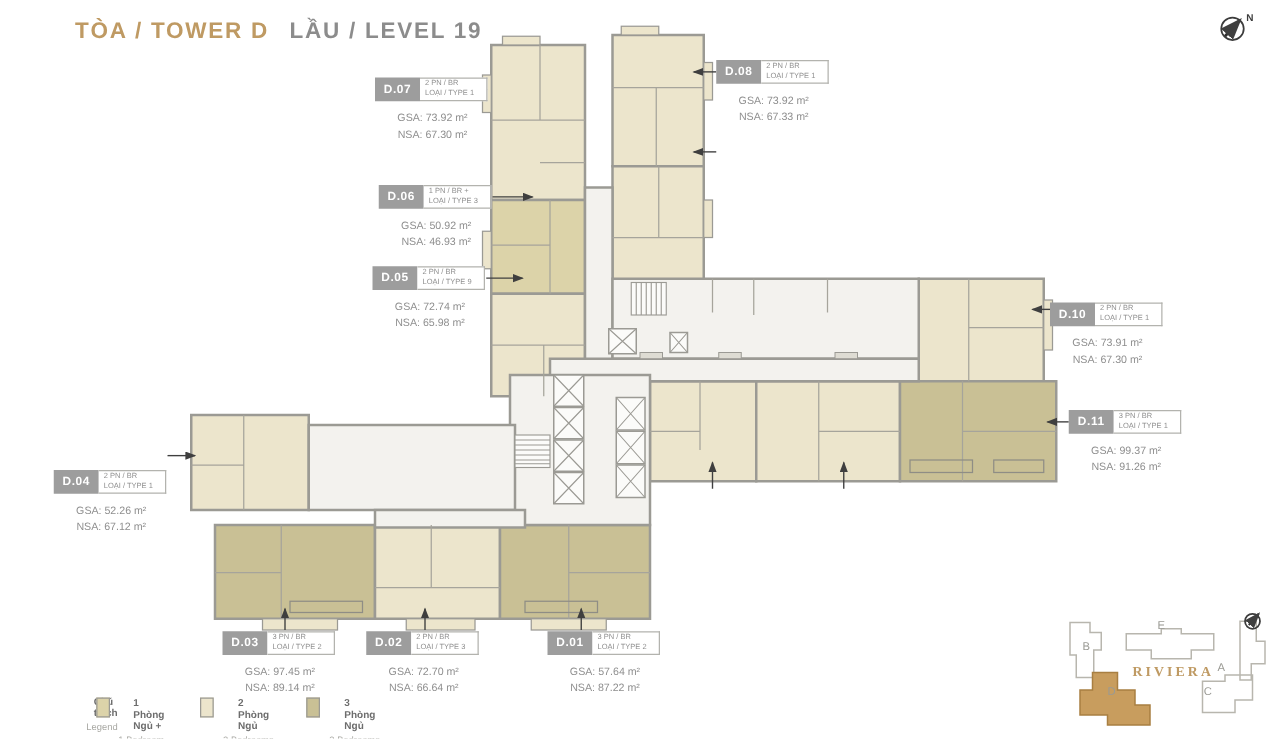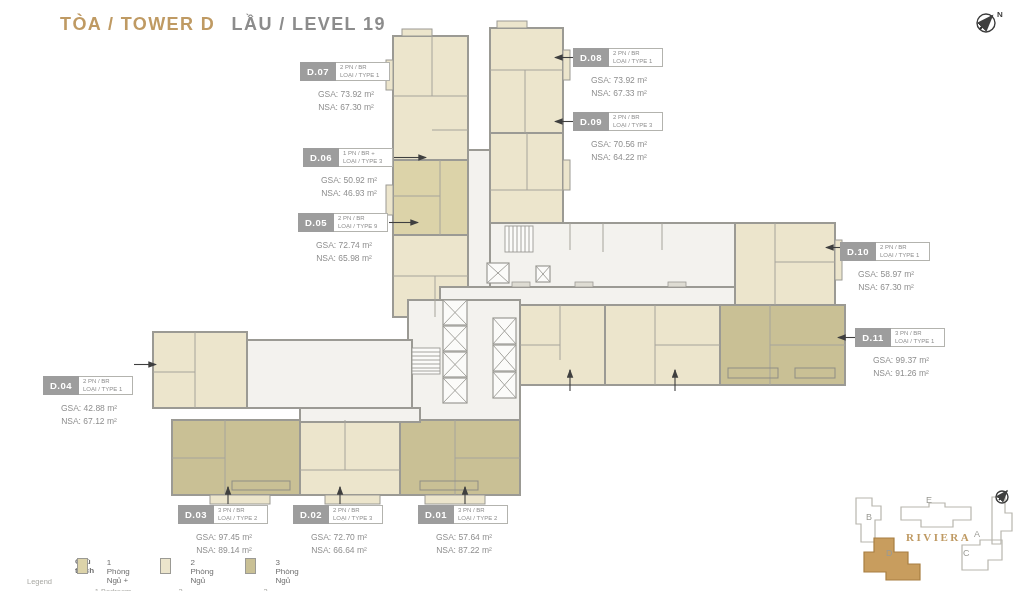--- a/index.html
+++ b/index.html
@@ -20,25 +20,25 @@
           letter-spacing:.5px;display:flex;align-items:center;justify-content:center;}
   .tag-type{width:54px;background:#ffffff;border:1px solid #b3b3ae;border-left:none;
             color:#8f8f8f;font-size:6px;line-height:1.25;display:flex;flex-direction:column;
             justify-content:center;padding-left:4px;box-sizing:border-box;white-space:nowrap;}
   .area-line{color:#8f8f8f;font-size:8.5px;text-align:center;margin-top:3px;white-space:nowrap;}
   .area-line.first{margin-top:8px;}
 
   
   .legend{position:absolute;left:0;top:0;}
   .lg-t1{font-size:8px;font-weight:700;color:#6d6d6d;margin-left:48px;}
-  .lg-t2{font-size:7.5px;color:#a8a8a3;margin-top:2px;}
+  .lg-t2{font-size:7.5px;color:#a8a8a3;margin-top:2px;text-align:right;}
   .lg-item{position:absolute;display:flex;align-items:flex-start;}
   .lg-sw{width:16px;height:16px;border:1.5px solid #9b9a94;box-sizing:border-box;margin-right:7px;}
   .sw1{background:#dcd3a9;} .sw2{background:#ece5cc;} .sw3{background:#c9c095;}
-  .lg-n1{font-size:8px;font-weight:400;color:#6d6d6d;margin-left:12px;}
+  .lg-n1{font-size:8px;font-weight:700;color:#6d6d6d;margin-left:12px;}
   .lg-n2{font-size:7.5px;color:#a8a8a3;margin-top:2px;}
 
   
   .bed1{fill:#dcd3a9;stroke:#9b9a94;stroke-width:2;}
   .bed2{fill:#ece5cc;stroke:#9b9a94;stroke-width:2;}
   .bed3{fill:#c9c095;stroke:#9b9a94;stroke-width:2;}
   .hall{fill:#f3f2ee;stroke:#9b9a94;stroke-width:2;}
   .room{stroke:#a6a49b;stroke-width:1;fill:none;}
   .elev{fill:#fbfbf9;stroke:#9b9a94;stroke-width:1.2;}
   .elx{stroke:#9b9a94;stroke-width:.9;}
@@ -229,31 +229,20 @@
         <div class="tag-id">D.08</div>
       <div class="tag-type">
           <div>2 PN / BR</div>
           <div>LOẠI / TYPE 1</div>
         </div>
       </div>
     <div class="area-line first">GSA: 73.92 m²</div>
     <div class="area-line">NSA: 67.33 m²</div>
   </div>
 
-  <div class="unit-label" style="left:573px;top:112px">
-    <div class="tag-row">
-        <div class="tag-id">D.09</div>
-      <div class="tag-type">
-          <div>2 PN / BR</div>
-          <div>LOẠI / TYPE 3</div>
-        </div>
-      </div>
-    <div class="area-line first">GSA: 70.56 m²</div>
-    <div class="area-line">NSA: 64.22 m²</div>
-  </div>
 
   <div class="unit-label" style="left:303px;top:148px">
     <div class="tag-row">
         <div class="tag-id">D.06</div>
       <div class="tag-type">
           <div>1 PN / BR +</div>
           <div>LOẠI / TYPE 3</div>
         </div>
       </div>
     <div class="area-line first">GSA: 50.92 m²</div>
@@ -273,21 +262,21 @@
   </div>
 
   <div class="unit-label" style="left:840px;top:242px">
     <div class="tag-row">
         <div class="tag-id">D.10</div>
       <div class="tag-type">
           <div>2 PN / BR</div>
           <div>LOẠI / TYPE 1</div>
         </div>
       </div>
-    <div class="area-line first">GSA: 58.97 m²</div>
+    <div class="area-line first">GSA: 73.91 m²</div>
     <div class="area-line">NSA: 67.30 m²</div>
   </div>
 
   <div class="unit-label" style="left:855px;top:328px">
     <div class="tag-row">
         <div class="tag-id">D.11</div>
       <div class="tag-type">
           <div>3 PN / BR</div>
           <div>LOẠI / TYPE 1</div>
         </div>
@@ -297,21 +286,21 @@
   </div>
 
   <div class="unit-label" style="left:43px;top:376px">
     <div class="tag-row">
         <div class="tag-id">D.04</div>
       <div class="tag-type">
           <div>2 PN / BR</div>
           <div>LOẠI / TYPE 1</div>
         </div>
       </div>
-    <div class="area-line first">GSA: 42.88 m²</div>
+    <div class="area-line first">GSA: 52.26 m²</div>
     <div class="area-line">NSA: 67.12 m²</div>
   </div>
 
 
 
   <div class="unit-label" style="left:178px;top:505px">
     <div class="tag-row">
         <div class="tag-id">D.03</div>
       <div class="tag-type">
           <div>3 PN / BR</div>
@@ -327,21 +316,21 @@
         <div class="tag-id">D.02</div>
       <div class="tag-type">
           <div>2 PN / BR</div>
           <div>LOẠI / TYPE 3</div>
         </div>
       </div>
     <div class="area-line first">GSA: 72.70 m²</div>
     <div class="area-line">NSA: 66.64 m²</div>
   </div>
 
-  <div class="unit-label" style="left:418px;top:505px">
+  <div class="unit-label" style="left:438px;top:505px">
     <div class="tag-row">
         <div class="tag-id">D.01</div>
       <div class="tag-type">
           <div>3 PN / BR</div>
           <div>LOẠI / TYPE 2</div>
         </div>
       </div>
     <div class="area-line first">GSA: 57.64 m²</div>
     <div class="area-line">NSA: 87.22 m²</div>
   </div>

